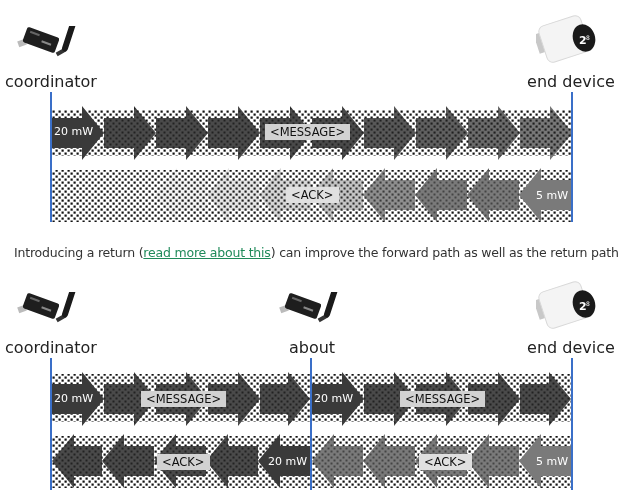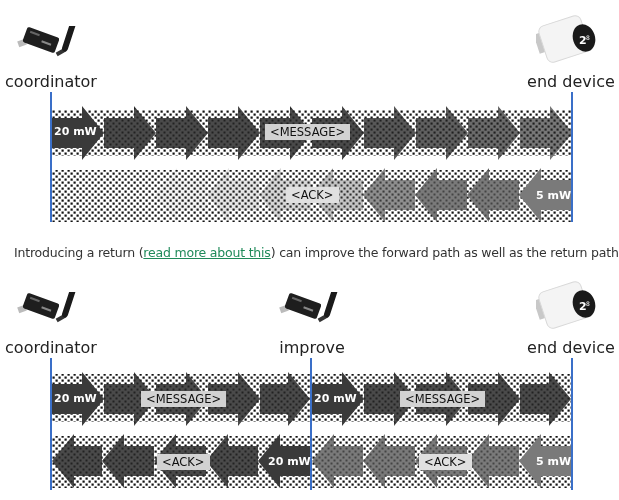--- a/index.html
+++ b/index.html
@@ -3,21 +3,21 @@
 <meta charset="utf-8">
 <style>
   html,body{margin:0;padding:0;background:#ffffff;}
   body{width:619px;height:500px;position:relative;overflow:hidden;font-family:"DejaVu Sans","Liberation Sans",sans-serif;}
   .abs{position:absolute;}
   .label{position:absolute;font-size:16px;color:#222;white-space:nowrap;transform:translateX(-50%);font-family:"DejaVu Sans",sans-serif;}
   .vline{position:absolute;width:2px;background:#3a6fc8;}
   .band{position:absolute;overflow:visible;}
   .para{position:absolute;left:14px;top:245px;font-size:12.5px;color:#333;white-space:nowrap;font-family:"DejaVu Sans",sans-serif;letter-spacing:-0.2px;}
   .para a{color:#1f8a5a;}
-  .tag{font-family:"DejaVu Sans","Liberation Sans",sans-serif;font-weight:bold;}
+  .tag{font-family:"DejaVu Sans","Liberation Sans",sans-serif;font-weight:normal;}
 </style>
 </head>
 <body>
 
 <svg width="0" height="0" style="position:absolute">
   <defs>
     <pattern id="dots" x="0" y="0" width="6" height="6" patternUnits="userSpaceOnUse">
       <rect width="6" height="6" fill="#ffffff"></rect>
       <rect x="0.5" y="0.5" width="2.2" height="2.2" fill="#111"></rect>
       <rect x="3.5" y="3.5" width="2.2" height="2.2" fill="#111"></rect>
@@ -106,21 +106,21 @@
 
 <div>
   <svg class="abs" style="left:16px;top:292px;" width="70" height="46" viewBox="0 0 70 46">
       <use href="#dongle"></use>
     </svg>
   <div class="label" style="left:51px;top:338px;">coordinator</div>
 
   <svg class="abs" style="left:278px;top:292px;" width="70" height="46" viewBox="0 0 70 46">
       <use href="#dongle"></use>
     </svg>
-  <div class="label" style="left:312px;top:338px;">improve</div>
+  <div class="label" style="left:312px;top:338px;">about</div>
 
   <svg class="abs" style="left:536px;top:280px;" width="66" height="52" viewBox="0 0 66 52">
       <use href="#valve"></use>
     </svg>
   <div class="label" style="left:571px;top:338px;">end device</div>
 
   <div class="vline" style="left:50px;top:358px;height:132px;"></div>
   <div class="vline" style="left:310px;top:358px;height:132px;"></div>
   <div class="vline" style="left:571px;top:358px;height:132px;"></div>
 

